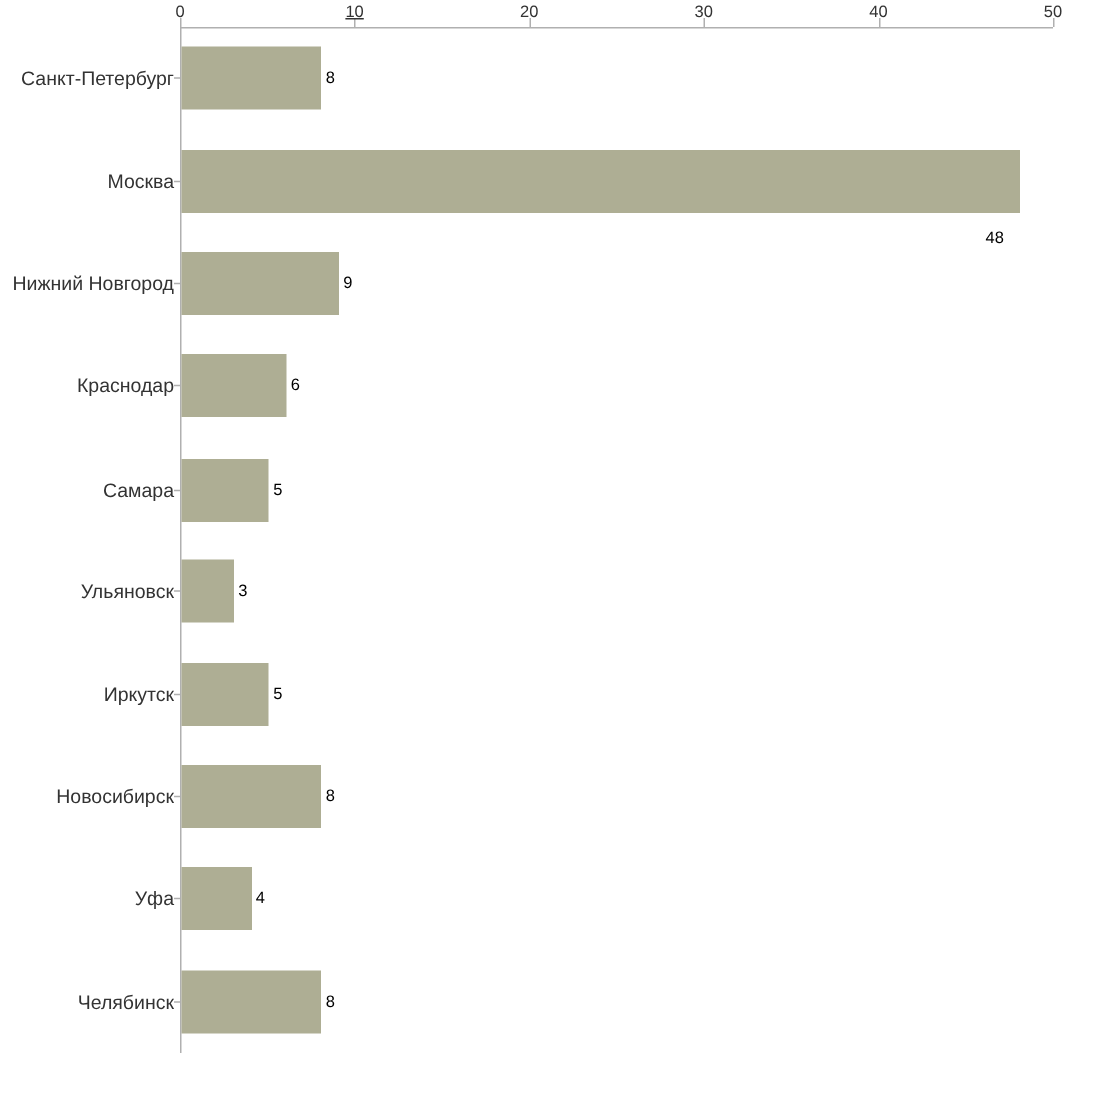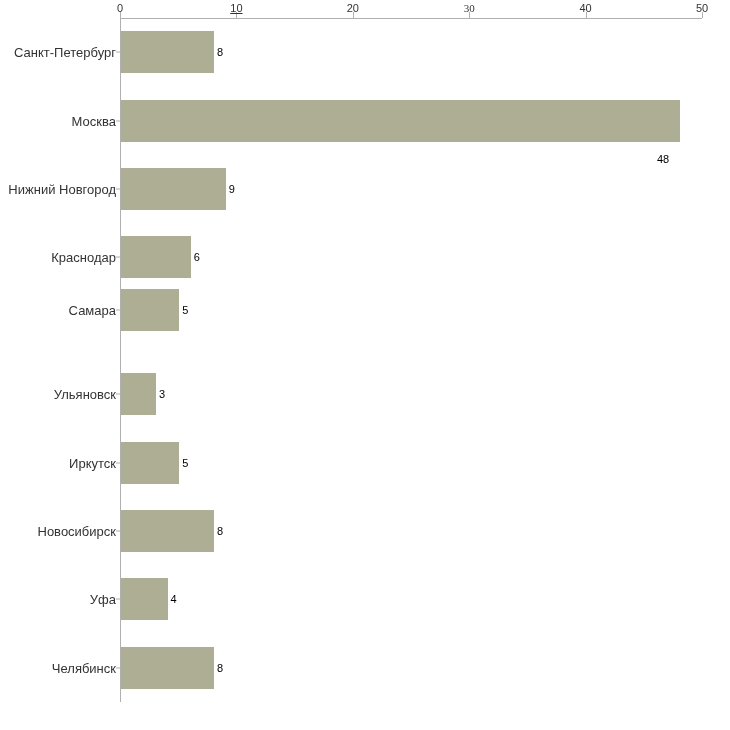--- a/index.html
+++ b/index.html
@@ -102,21 +102,21 @@
   <div class="axis-left-line"></div>
 
   <div id="xticks-layer">
       <div class="xtick" style="left: 120px;"></div>
       <div class="xtick-label" style="left: 120px; top: 14px; transform: translate(-50%, -100%);">0</div>
       <div class="xtick" style="left: 236.4px;"></div>
       <div class="xtick-label" style="left: 236.4px; top: 14px; transform: translate(-50%, -100%); text-decoration: underline;">10</div>
       <div class="xtick" style="left: 352.8px;"></div>
       <div class="xtick-label" style="left: 352.8px; top: 14px; transform: translate(-50%, -100%);">20</div>
       <div class="xtick" style="left: 469.2px;"></div>
-      <div class="xtick-label" style="left: 469.2px; top: 14px; transform: translate(-50%, -100%); font-family: Liberation Serif, serif;">30</div>
+      <div class="xtick-label" style="left: 469.2px; top: 14px; transform: translate(-50%, -100%);">30</div>
       <div class="xtick" style="left: 585.6px;"></div>
       <div class="xtick-label" style="left: 585.6px; top: 14px; transform: translate(-50%, -100%);">40</div>
       <div class="xtick" style="left: 702px;"></div>
       <div class="xtick-label" style="left: 702px; top: 14px; transform: translate(-50%, -100%);">50</div>
     </div>
   <div id="bars-layer">
       <div class="bar-row" style="top: 31.2px; height: 42px;">
         <div class="cat-label-box">Санкт-Петербург</div>
         <div class="ytick"></div>
         <div class="bar" style="width: 93.12px; background: rgb(174, 174, 148);"></div>
@@ -133,21 +133,21 @@
         <div class="ytick"></div>
         <div class="bar" style="width: 104.76px; background: rgb(174, 174, 148);"></div>
         <div class="bar-value" style="left: 224.76px;">9</div>
       </div>
       <div class="bar-row" style="top: 236.4px; height: 42px;">
         <div class="cat-label-box">Краснодар</div>
         <div class="ytick"></div>
         <div class="bar" style="width: 69.84px; background: rgb(174, 174, 148);"></div>
         <div class="bar-value" style="left: 189.84px;">6</div>
       </div>
-      <div class="bar-row" style="top: 289px; height: 42px;">
+      <div class="bar-row" style="top: 306px; height: 42px;">
         <div class="cat-label-box">Самара</div>
         <div class="ytick"></div>
         <div class="bar" style="width: 58.2px; background: rgb(174, 174, 148);"></div>
         <div class="bar-value" style="left: 178.2px;">5</div>
       </div>
       <div class="bar-row" style="top: 373.2px; height: 42px;">
         <div class="cat-label-box">Ульяновск</div>
         <div class="ytick"></div>
         <div class="bar" style="width: 34.92px; background: rgb(174, 174, 148);"></div>
         <div class="bar-value" style="left: 154.92px;">3</div>

